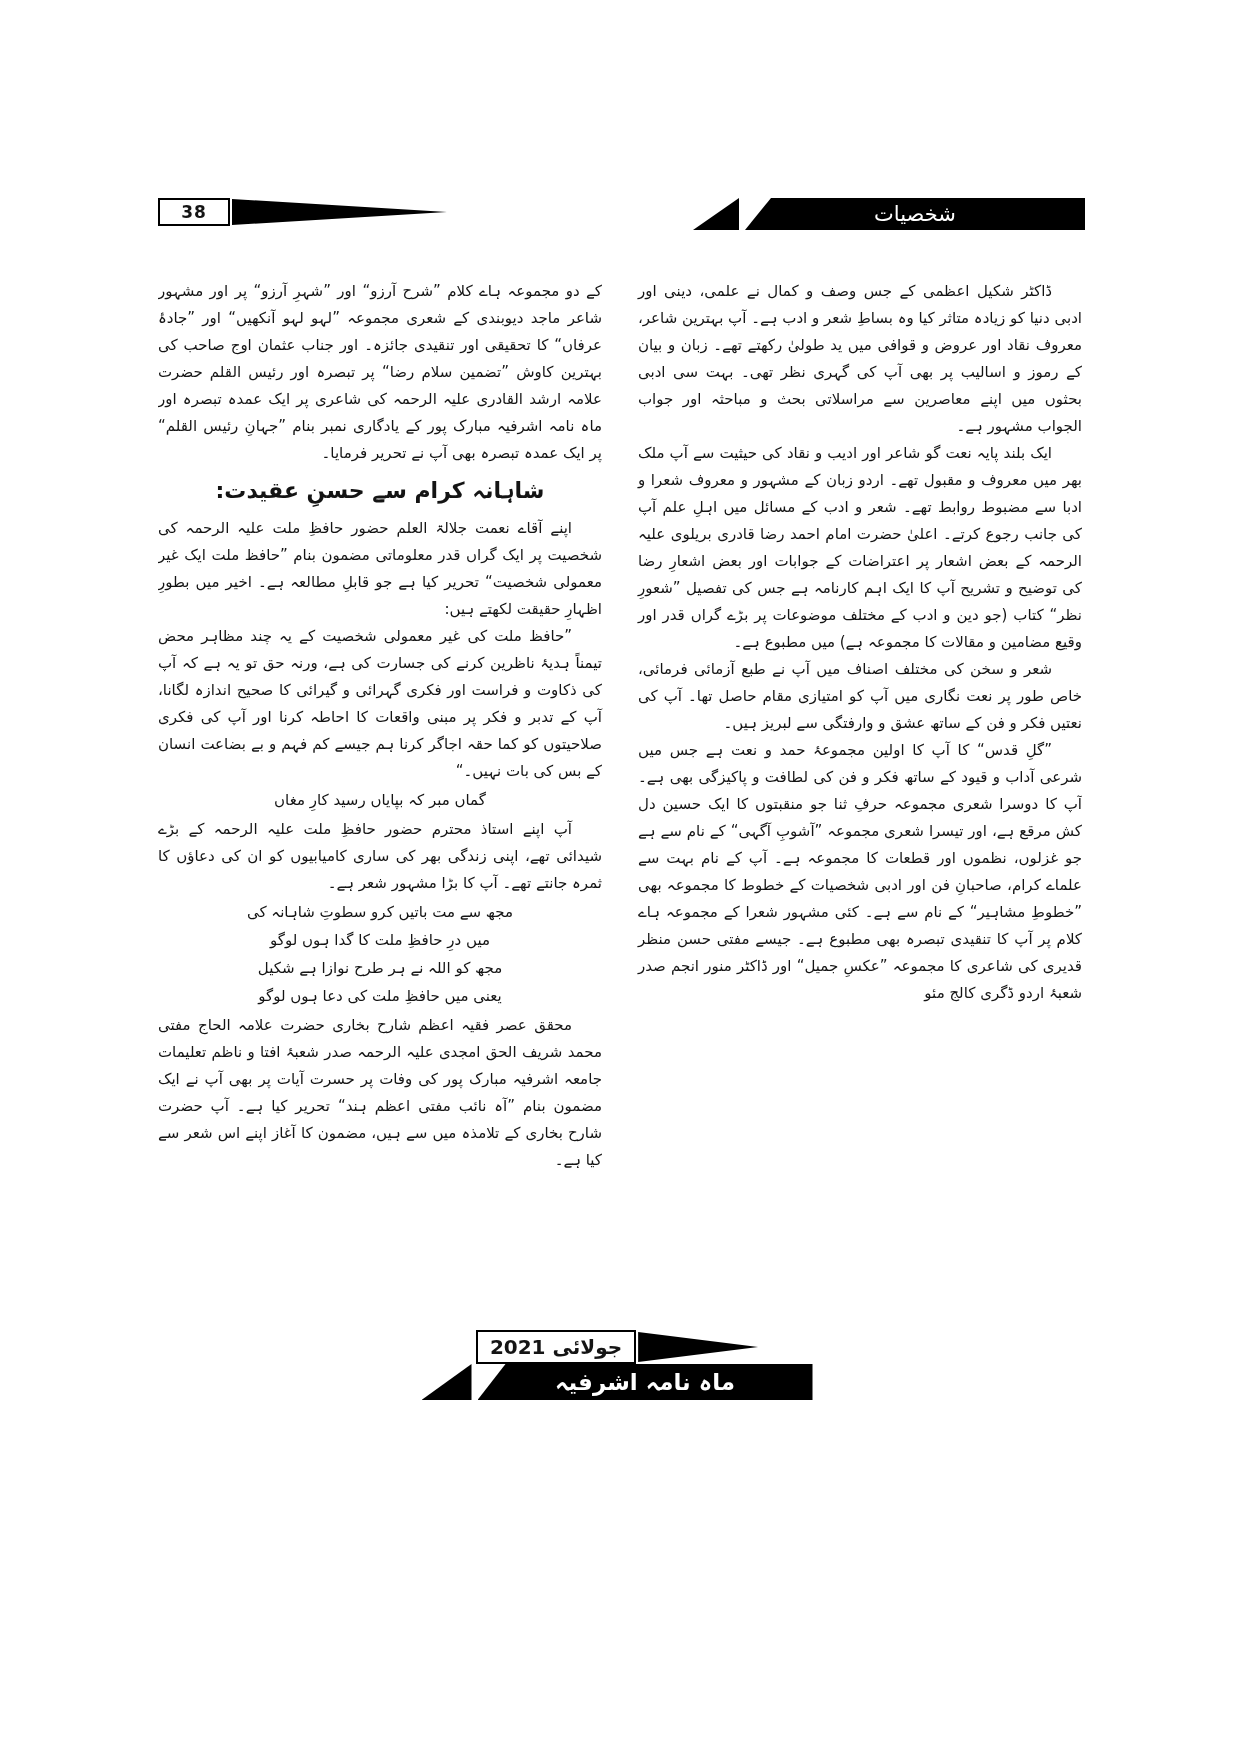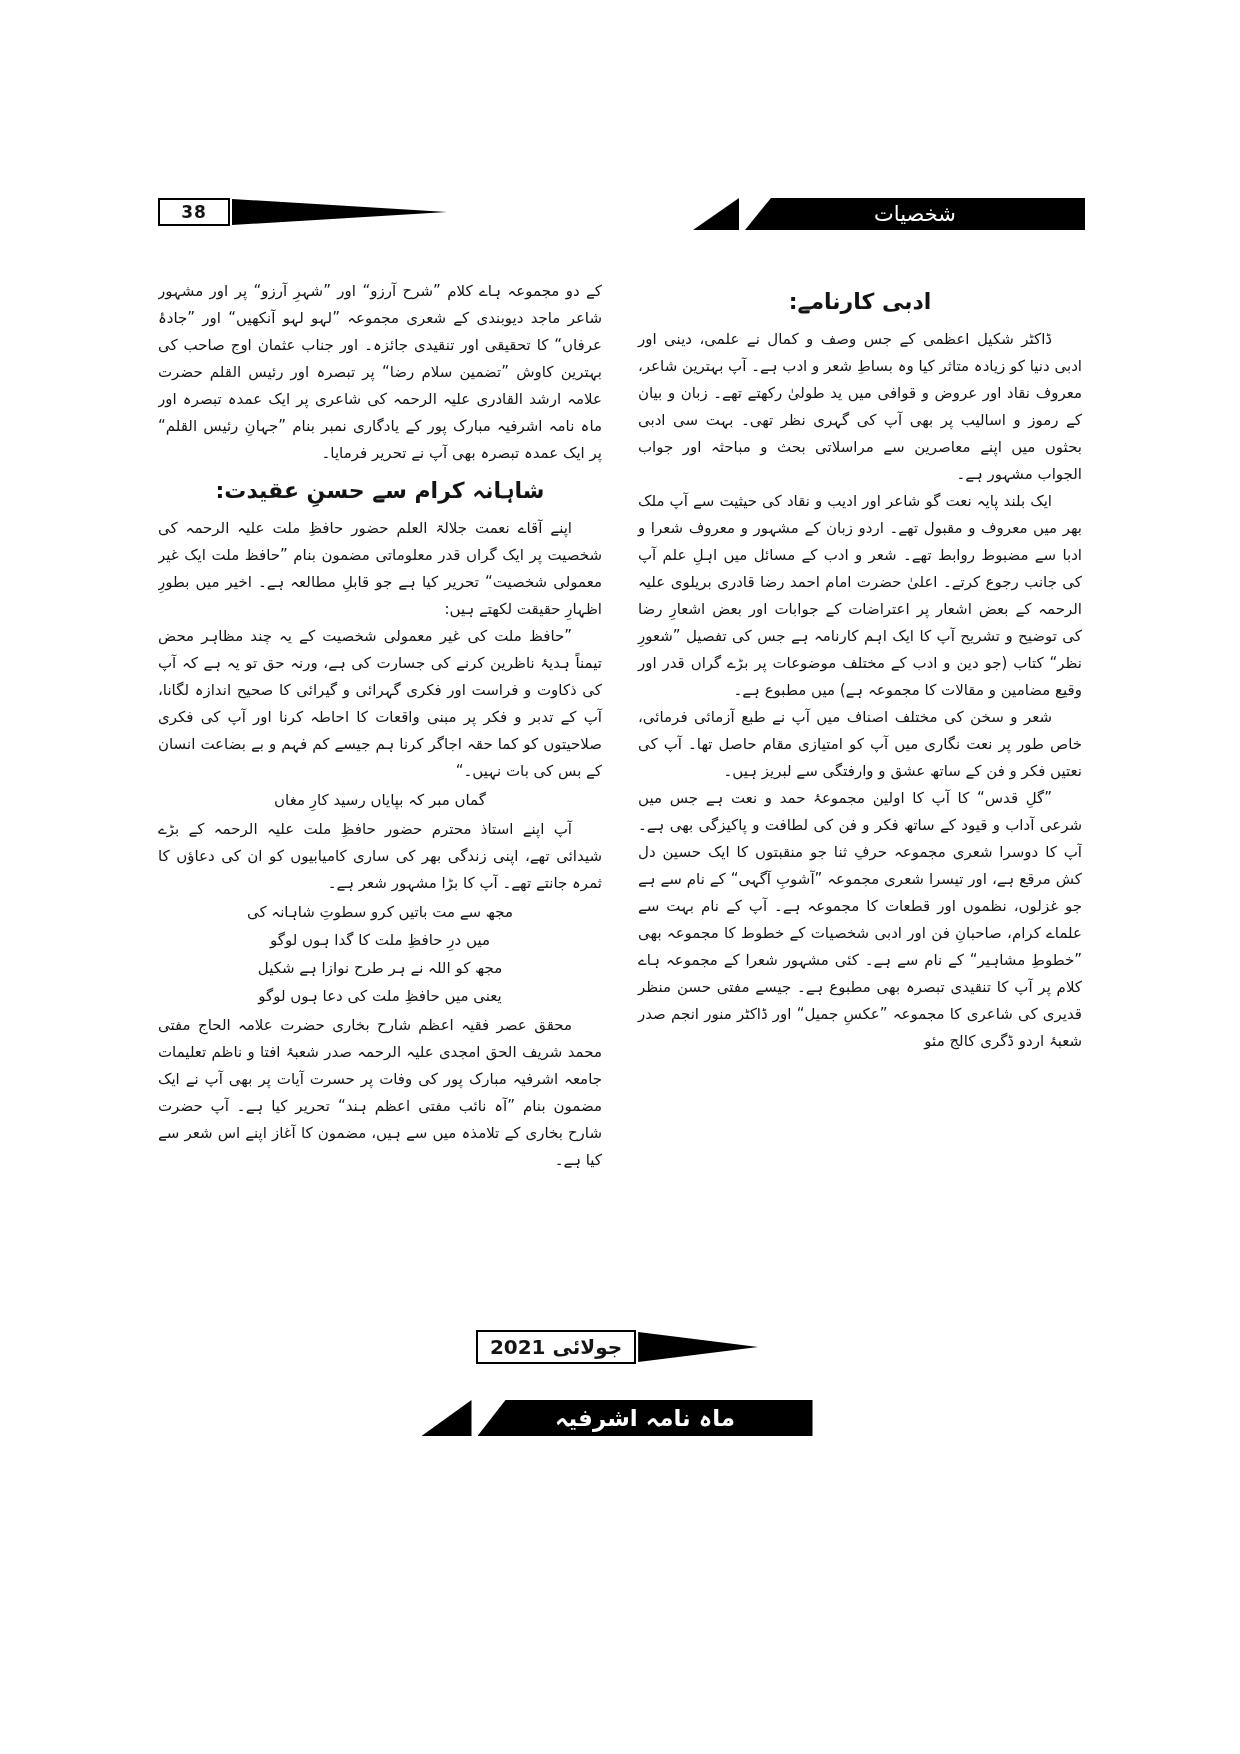--- a/index.html
+++ b/index.html
@@ -40,21 +40,21 @@
 
   
   .footer { position:absolute; top:1330px; right:164px; left:158px; height:38px;
     display:flex; justify-content:space-between; align-items:center; direction:ltr;flex-direction:column; }
   .footer-left { display:flex; align-items:center; height:34px; }
   .footer-date-box { border:2px solid #000; height:34px; min-width:130px;
     display:flex; align-items:center; justify-content:center;
     font-size:20px; font-weight:bold; direction:rtl; padding:0 12px; background:#fff; }
   .footer-wedge { width:120px; height:30px; background:#000;
     clip-path:polygon(0 0, 100% 50%, 0 100%); margin-left:2px; }
-  .footer-banner-group { display:flex; align-items:flex-start; height:36px;margin-top:36px; }
+  .footer-banner-group { display:flex; align-items:flex-start; height:36px; }
   .footer-notch { width:50px; height:36px; background:#000;
     clip-path:polygon(100% 0, 100% 100%, 0 100%); margin-right:6px; }
   .footer-banner { width:335px; height:36px; background:#000; color:#fff;
     display:flex; align-items:center; justify-content:center;
     clip-path:polygon(28px 0, 100% 0, 100% 100%, 0 100%);
     font-size:23px; font-weight:bold; direction:rtl; }
 </style>
 </head>
 <body>
 
@@ -68,21 +68,20 @@
     <div class="header-banner-group">
       <div class="banner-notch"></div>
       <div class="header-banner">
         <span>شخصیات</span>
       </div>
     </div>
   </div>
 
   <div class="content">
     <div class="column" id="col-right">
-        <h2 class="col-heading">ادبی کارنامے:</h2>
         <p class="para">ڈاکٹر شکیل اعظمی کے جس وصف و کمال نے علمی، دینی اور ادبی دنیا کو زیادہ متاثر کیا وہ بساطِ شعر و ادب ہے۔ آپ بہترین شاعر، معروف نقاد اور عروض و قوافی میں ید طولیٰ رکھتے تھے۔ زبان و بیان کے رموز و اسالیب پر بھی آپ کی گہری نظر تھی۔ بہت سی ادبی بحثوں میں اپنے معاصرین سے مراسلاتی بحث و مباحثہ اور جواب الجواب مشہور ہے۔</p>
         <p class="para">ایک بلند پایہ نعت گو شاعر اور ادیب و نقاد کی حیثیت سے آپ ملک بھر میں معروف و مقبول تھے۔ اردو زبان کے مشہور و معروف شعرا و ادبا سے مضبوط روابط تھے۔ شعر و ادب کے مسائل میں اہلِ علم آپ کی جانب رجوع کرتے۔ اعلیٰ حضرت امام احمد رضا قادری بریلوی علیہ الرحمہ کے بعض اشعار پر اعتراضات کے جوابات اور بعض اشعارِ رضا کی توضیح و تشریح آپ کا ایک اہم کارنامہ ہے جس کی تفصیل ”شعورِ نظر“ کتاب (جو دین و ادب کے مختلف موضوعات پر بڑے گراں قدر اور وقیع مضامین و مقالات کا مجموعہ ہے) میں مطبوع ہے۔</p>
         <p class="para">شعر و سخن کی مختلف اصناف میں آپ نے طبع آزمائی فرمائی، خاص طور پر نعت نگاری میں آپ کو امتیازی مقام حاصل تھا۔ آپ کی نعتیں فکر و فن کے ساتھ عشق و وارفتگی سے لبریز ہیں۔</p>
         <p class="para">”گلِ قدس“ کا آپ کا اولین مجموعۂ حمد و نعت ہے جس میں شرعی آداب و قیود کے ساتھ فکر و فن کی لطافت و پاکیزگی بھی ہے۔ آپ کا دوسرا شعری مجموعہ حرفِ ثنا جو منقبتوں کا ایک حسین دل کش مرقع ہے، اور تیسرا شعری مجموعہ ”آشوبِ آگہی“ کے نام سے ہے جو غزلوں، نظموں اور قطعات کا مجموعہ ہے۔ آپ کے نام بہت سے علماے کرام، صاحبانِ فن اور ادبی شخصیات کے خطوط کا مجموعہ بھی ”خطوطِ مشاہیر“ کے نام سے ہے۔ کئی مشہور شعرا کے مجموعہ ہاے کلام پر آپ کا تنقیدی تبصرہ بھی مطبوع ہے۔ جیسے مفتی حسن منظر قدیری کی شاعری کا مجموعہ ”عکسِ جمیل“ اور ڈاکٹر منور انجم صدر شعبۂ اردو ڈگری کالج مئو</p>
       </div>
     <div class="column" id="col-left">
         <p class="para no-indent">کے دو مجموعہ ہاے کلام ”شرح آرزو“ اور ”شہرِ آرزو“ پر اور مشہور شاعر ماجد دیوبندی کے شعری مجموعہ ”لہو لہو آنکھیں“ اور ”جادۂ عرفاں“ کا تحقیقی اور تنقیدی جائزہ۔ اور جناب عثمان اوج صاحب کی بہترین کاوش ”تضمین سلام رضا“ پر تبصرہ اور رئیس القلم حضرت علامہ ارشد القادری علیہ الرحمہ کی شاعری پر ایک عمدہ تبصرہ اور ماہ نامہ اشرفیہ مبارک پور کے یادگاری نمبر بنام ”جہانِ رئیس القلم“ پر ایک عمدہ تبصرہ بھی آپ نے تحریر فرمایا۔</p>
         <h2 class="col-heading">شاہانہ کرام سے حسنِ عقیدت:</h2>
         <p class="para">اپنے آقاے نعمت جلالۃ العلم حضور حافظِ ملت علیہ الرحمہ کی شخصیت پر ایک گراں قدر معلوماتی مضمون بنام ”حافظ ملت ایک غیر معمولی شخصیت“ تحریر کیا ہے جو قابلِ مطالعہ ہے۔ اخیر میں بطورِ اظہارِ حقیقت لکھتے ہیں:</p>
         <p class="para">”حافظ ملت کی غیر معمولی شخصیت کے یہ چند مظاہر محض تیمناً ہدیۂ ناظرین کرنے کی جسارت کی ہے، ورنہ حق تو یہ ہے کہ آپ کی ذکاوت و فراست اور فکری گہرائی و گیرائی کا صحیح اندازہ لگانا، آپ کے تدبر و فکر پر مبنی واقعات کا احاطہ کرنا اور آپ کی فکری صلاحیتوں کو کما حقہ اجاگر کرنا ہم جیسے کم فہم و بے بضاعت انسان کے بس کی بات نہیں۔“</p>

